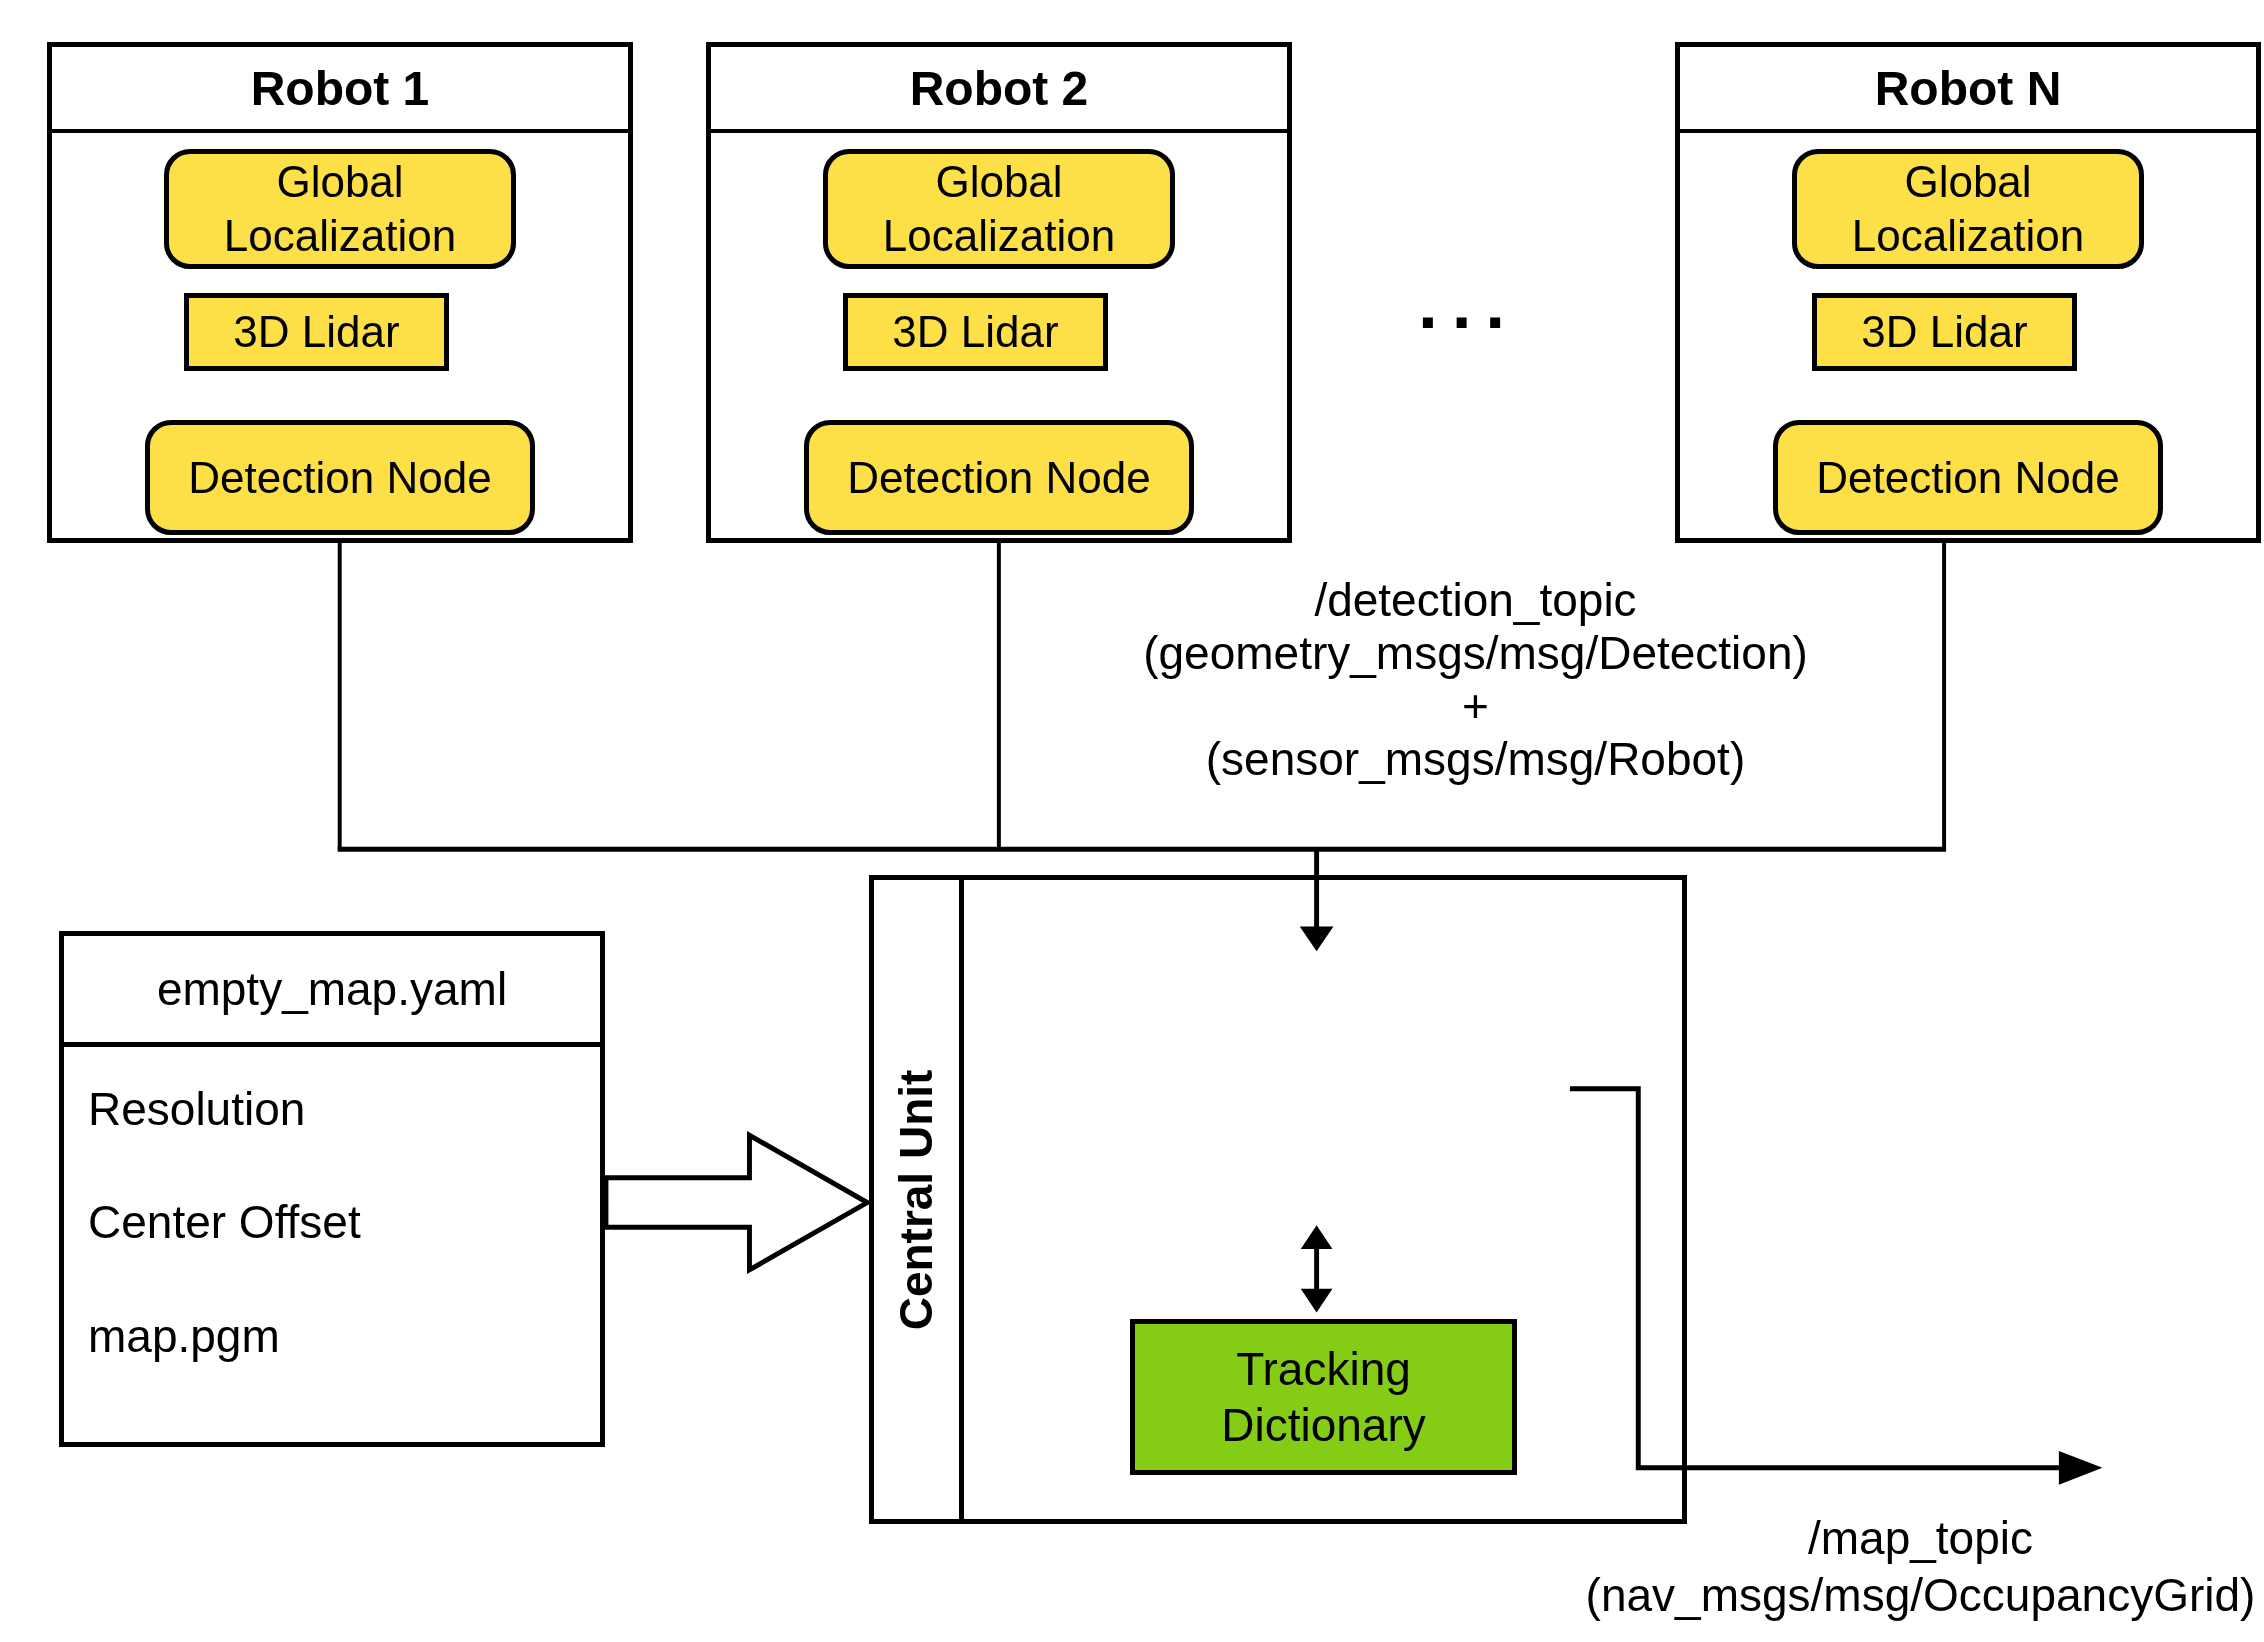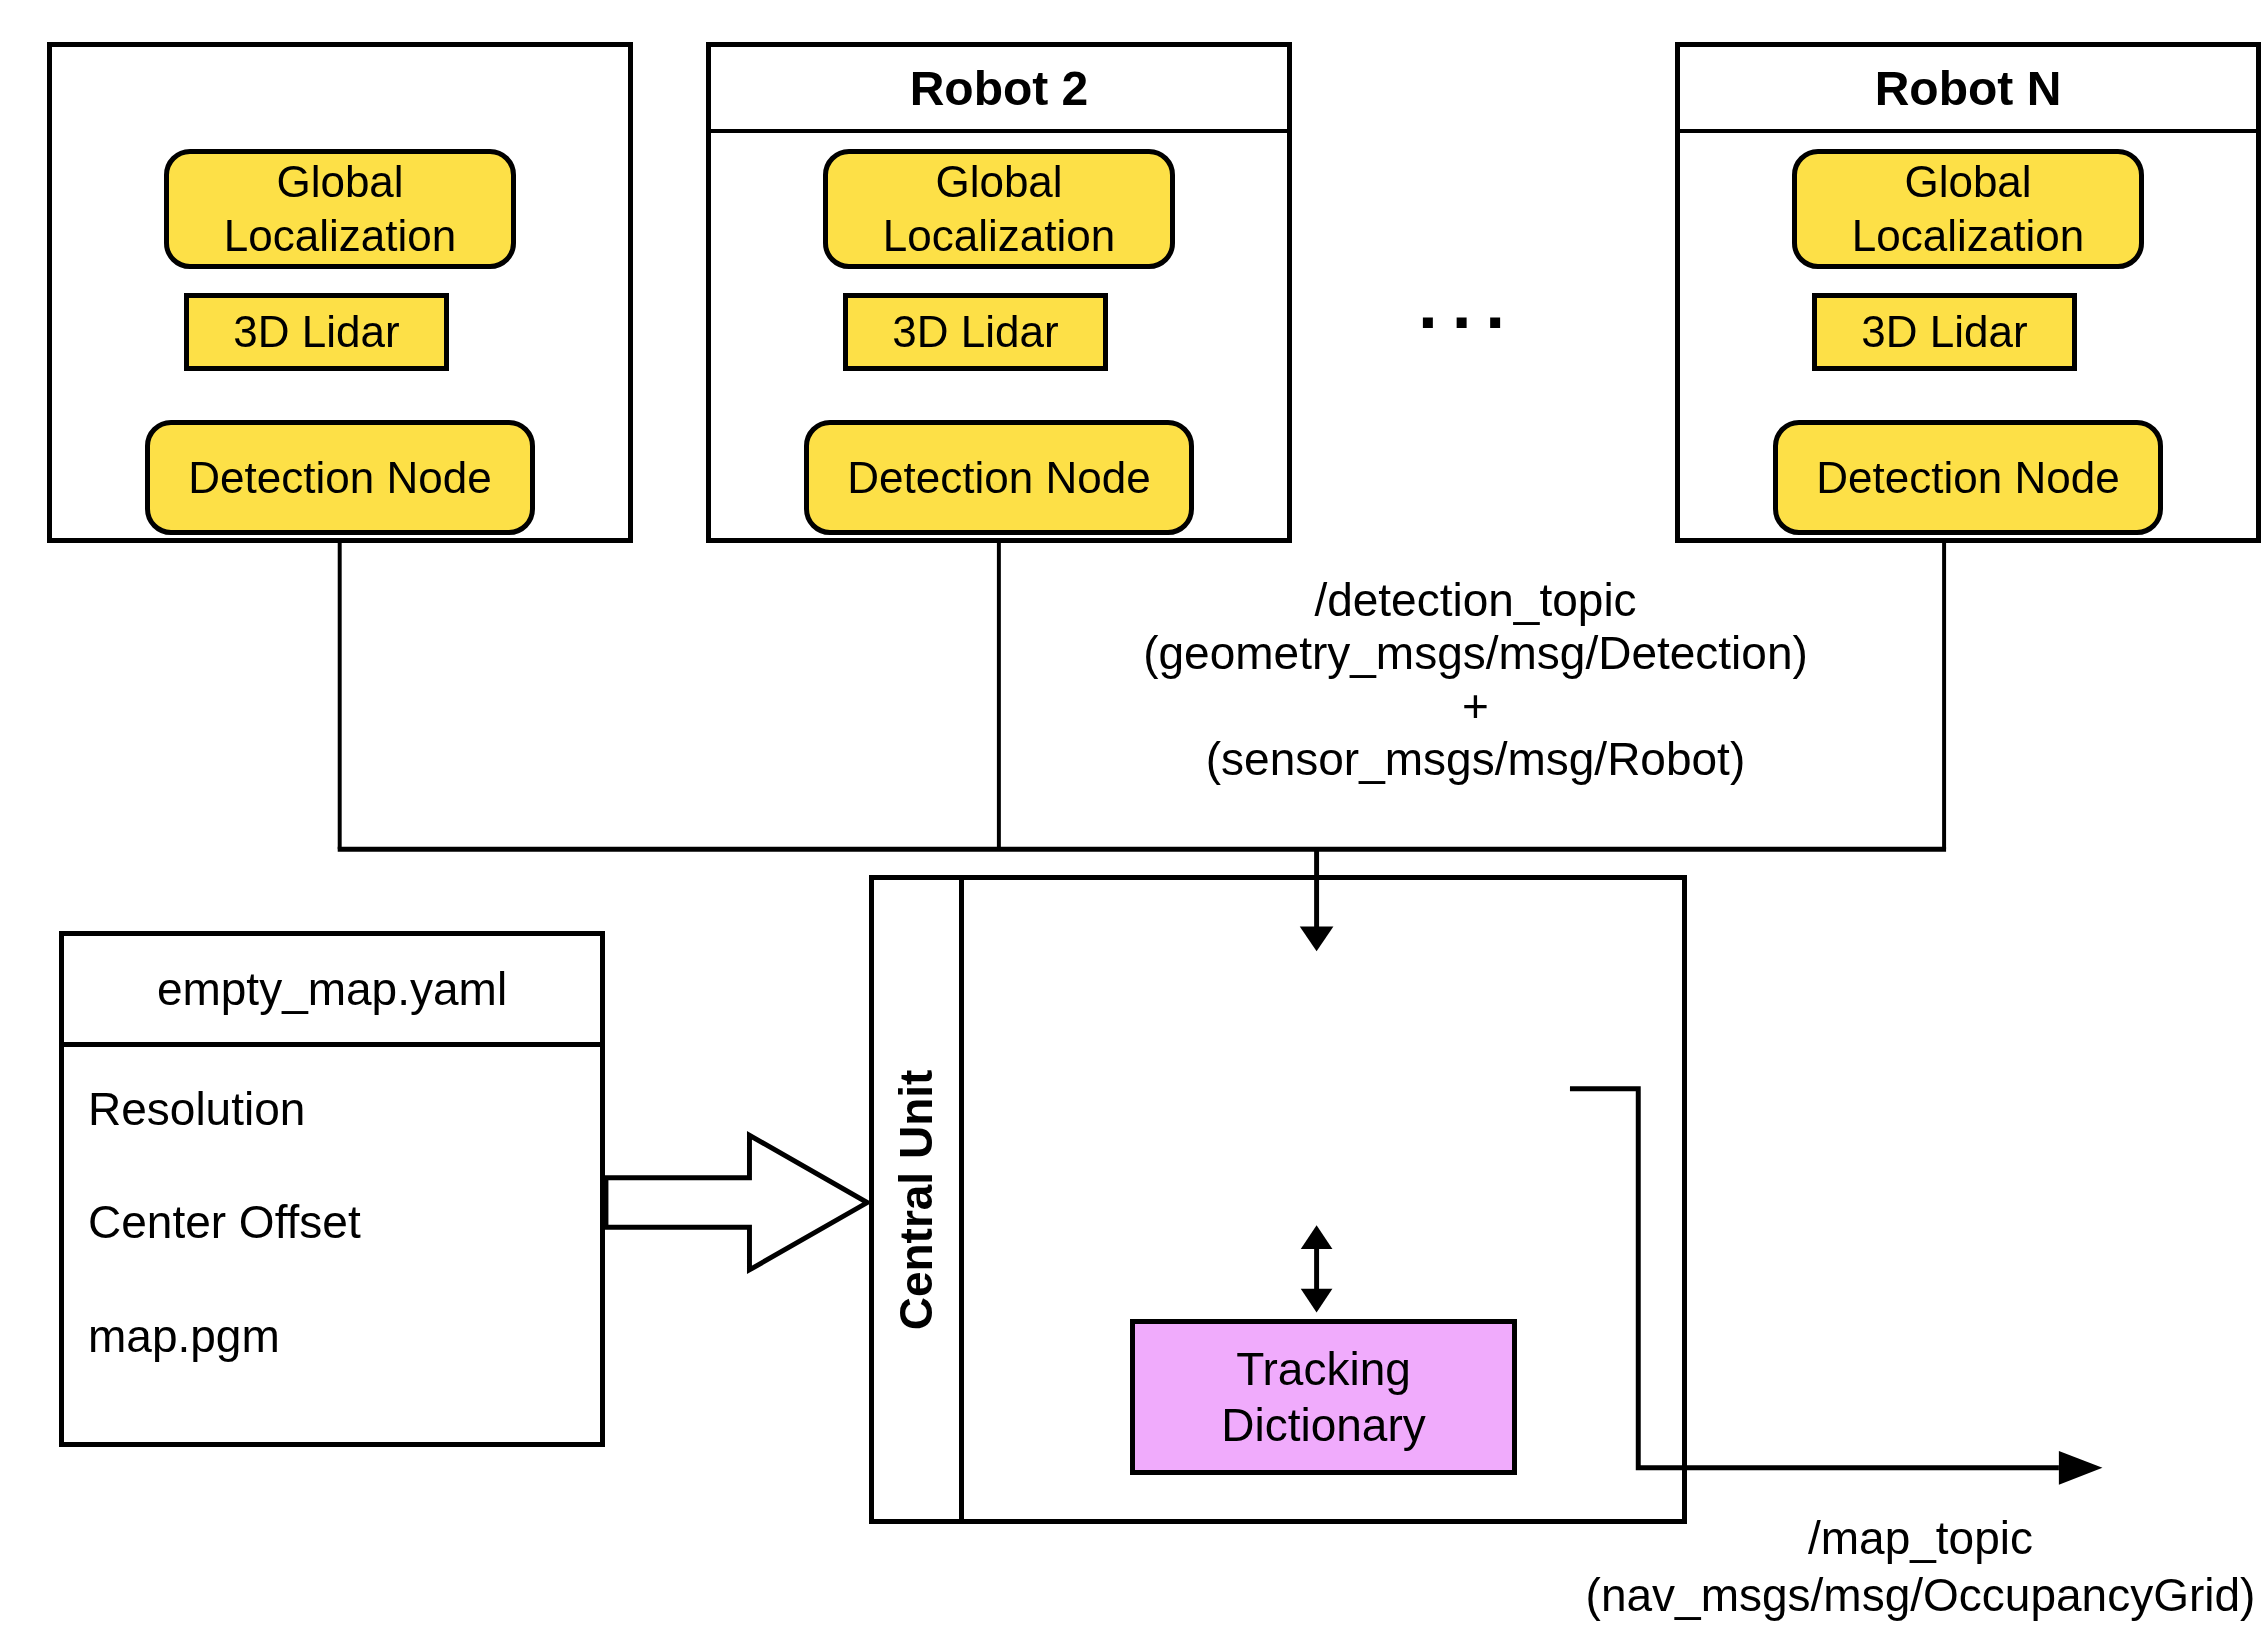--- a/index.html
+++ b/index.html
@@ -79,21 +79,21 @@
   .idtracker-node{
     position:absolute;left:193px;top:77px;width:508px;height:270px;
     border:5px solid #000;border-radius:45px;box-sizing:border-box;
     display:flex;flex-direction:column;align-items:center;justify-content:center;
     font-size:46px;line-height:56px;text-align:center;background:#fff;
   }
   .tracking-node{
     position:absolute;left:256px;top:439px;width:387px;height:156px;
     border:5px solid #000;box-sizing:border-box;
     display:flex;align-items:center;justify-content:center;
-    text-align:center;font-size:46px;line-height:56px;background:#f0abfc;
+    text-align:center;font-size:46px;line-height:56px;background:#84cc16;
     padding:0 40px;
   }
   
   .out-label{
     position:absolute;left:1554px;top:1510px;width:733px;
     text-align:center;font-size:46px;line-height:57px;
   }
   svg.wires{position:absolute;left:0;top:0;pointer-events:none;}
 </style>
 </head>
@@ -137,20 +137,21 @@
       <g>
         <polyline points="1586,1100 1655,1100 1655,1483 2080,1483" stroke-width="5"></polyline>
         <polygon points="2080,1466 2080,1500 2124,1483" fill="#000" stroke="none"></polygon>
       </g>
 
       <polygon points="612,1190 757,1190 757,1147 876,1215 757,1283 757,1240 612,1240" fill="#ffffff" stroke="#000" stroke-width="5"></polygon>
     </g>
   </svg>
 
   <div class="robot-box" style="left:47px;">
+    <div class="robot-header">Robot 1</div>
     <div class="node rounded gl-node">Global Localization</div>
     <div class="node lidar-node">3D Lidar</div>
     <div class="node rounded det-node">Detection Node</div>
   </div>
 
   <div class="robot-box" style="left:706px;">
     <div class="robot-header">Robot 2</div>
     <div class="node rounded gl-node">Global Localization</div>
     <div class="node lidar-node">3D Lidar</div>
     <div class="node rounded det-node">Detection Node</div>

